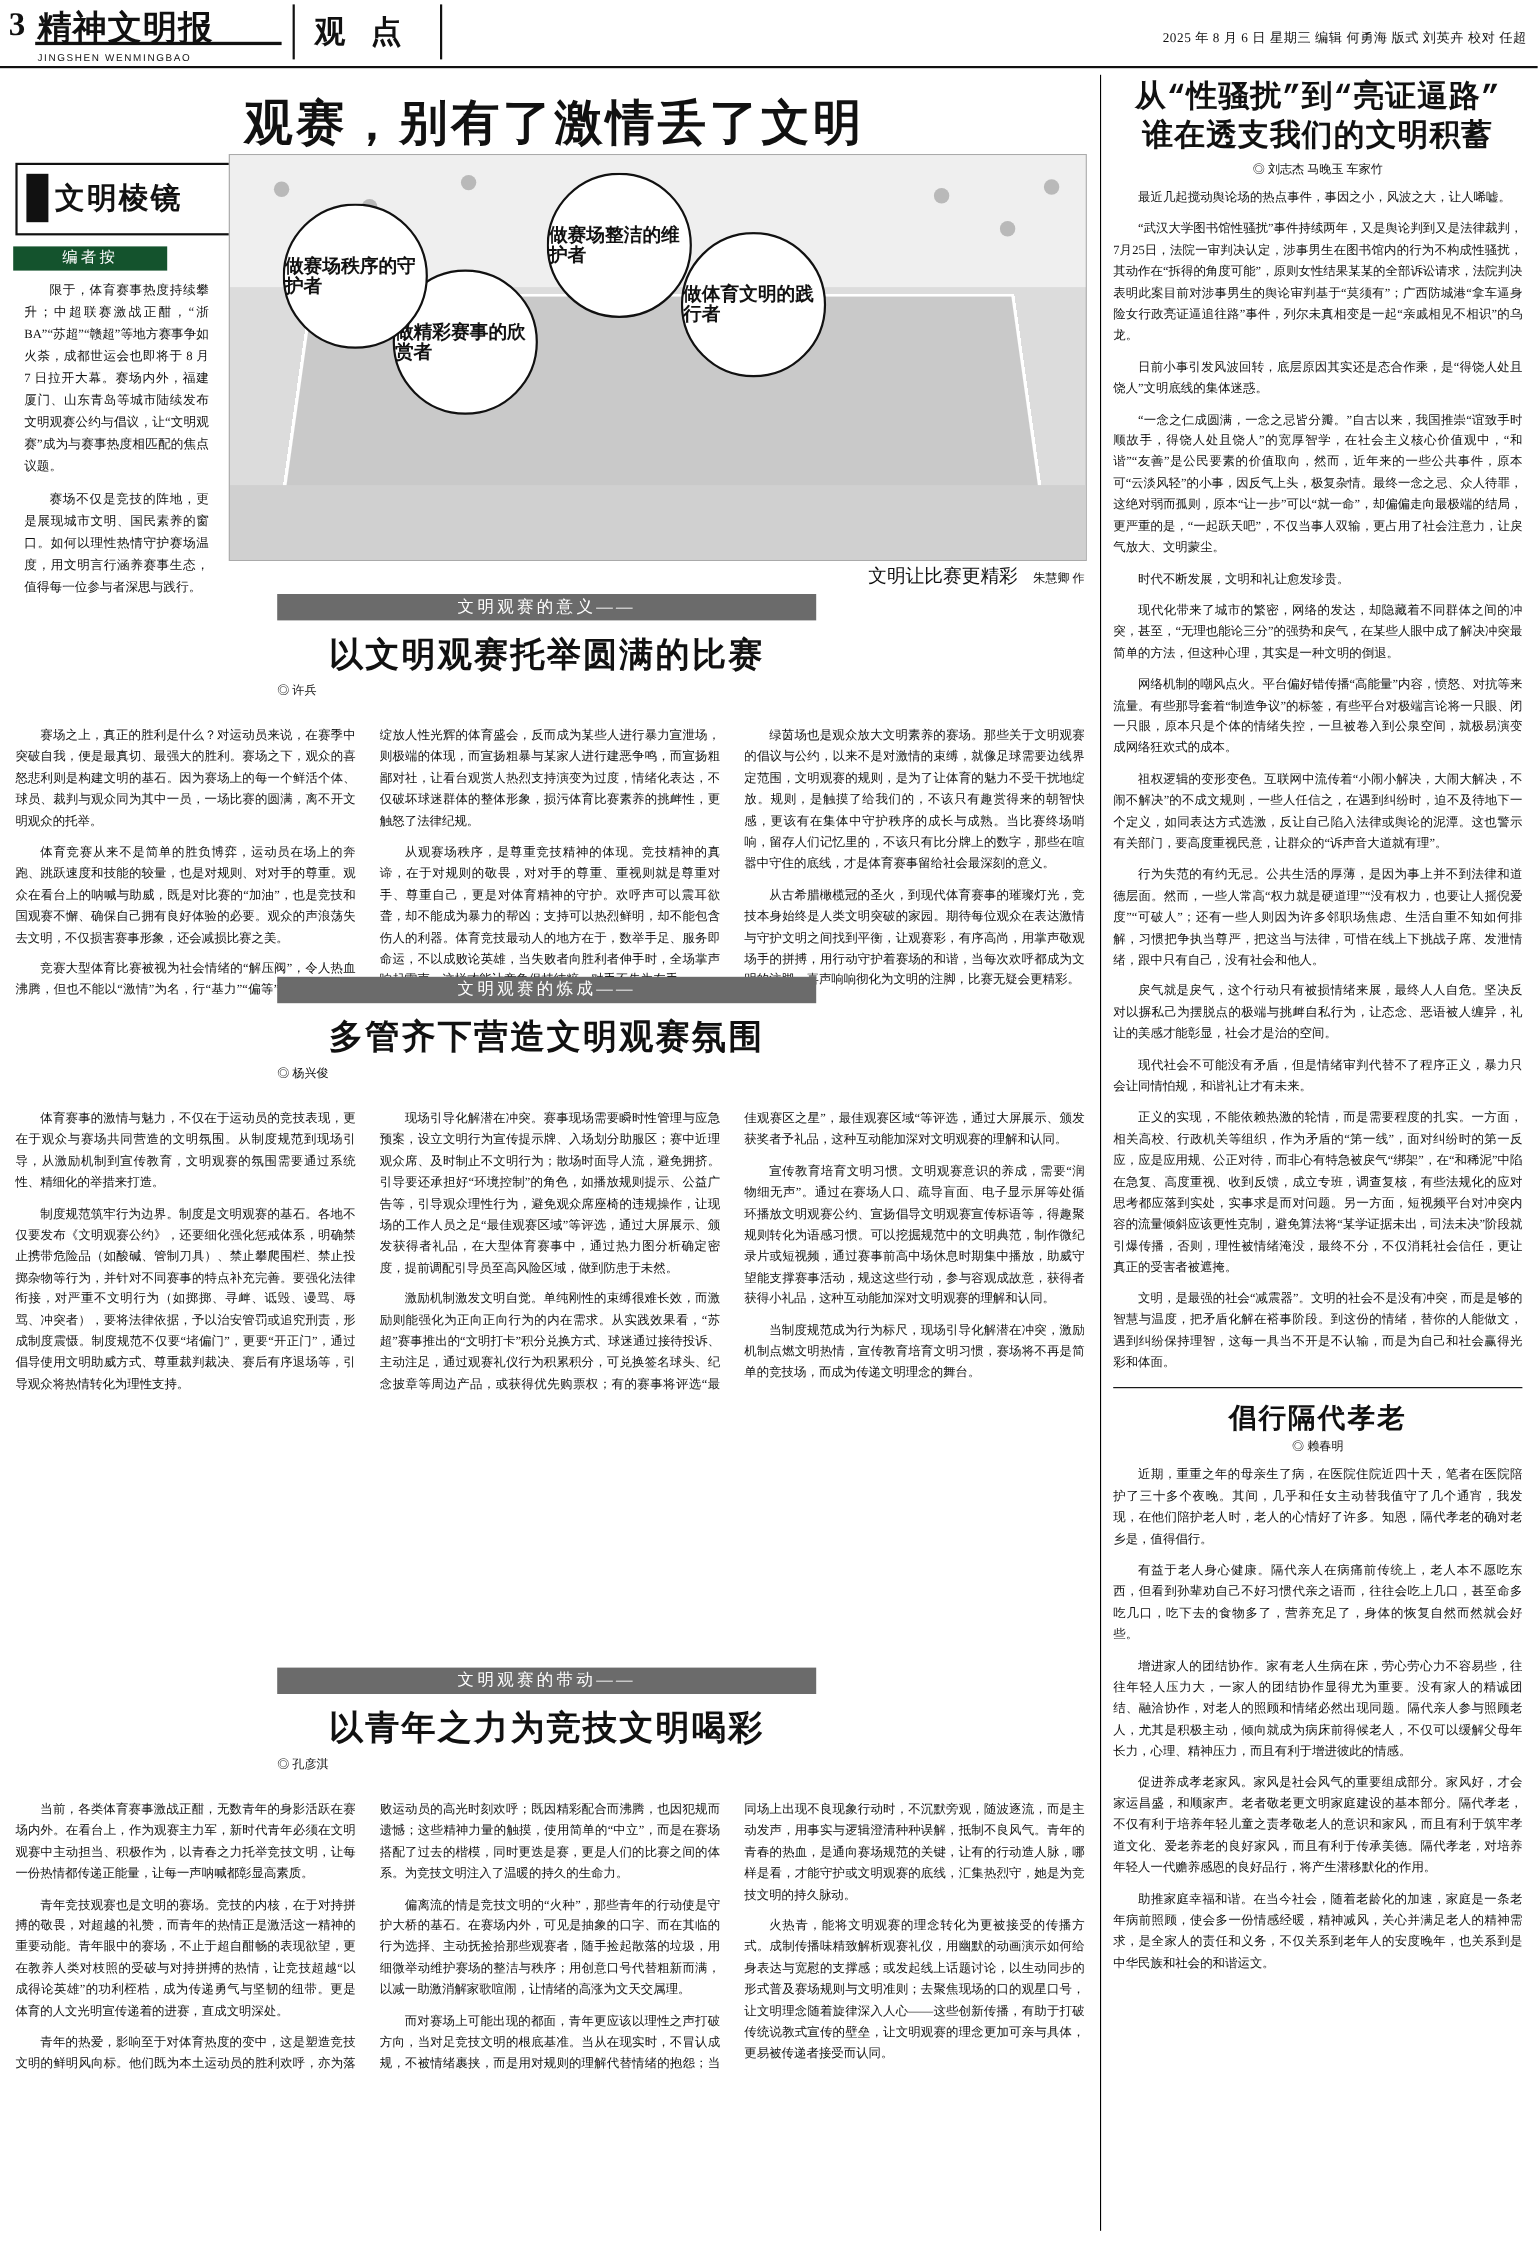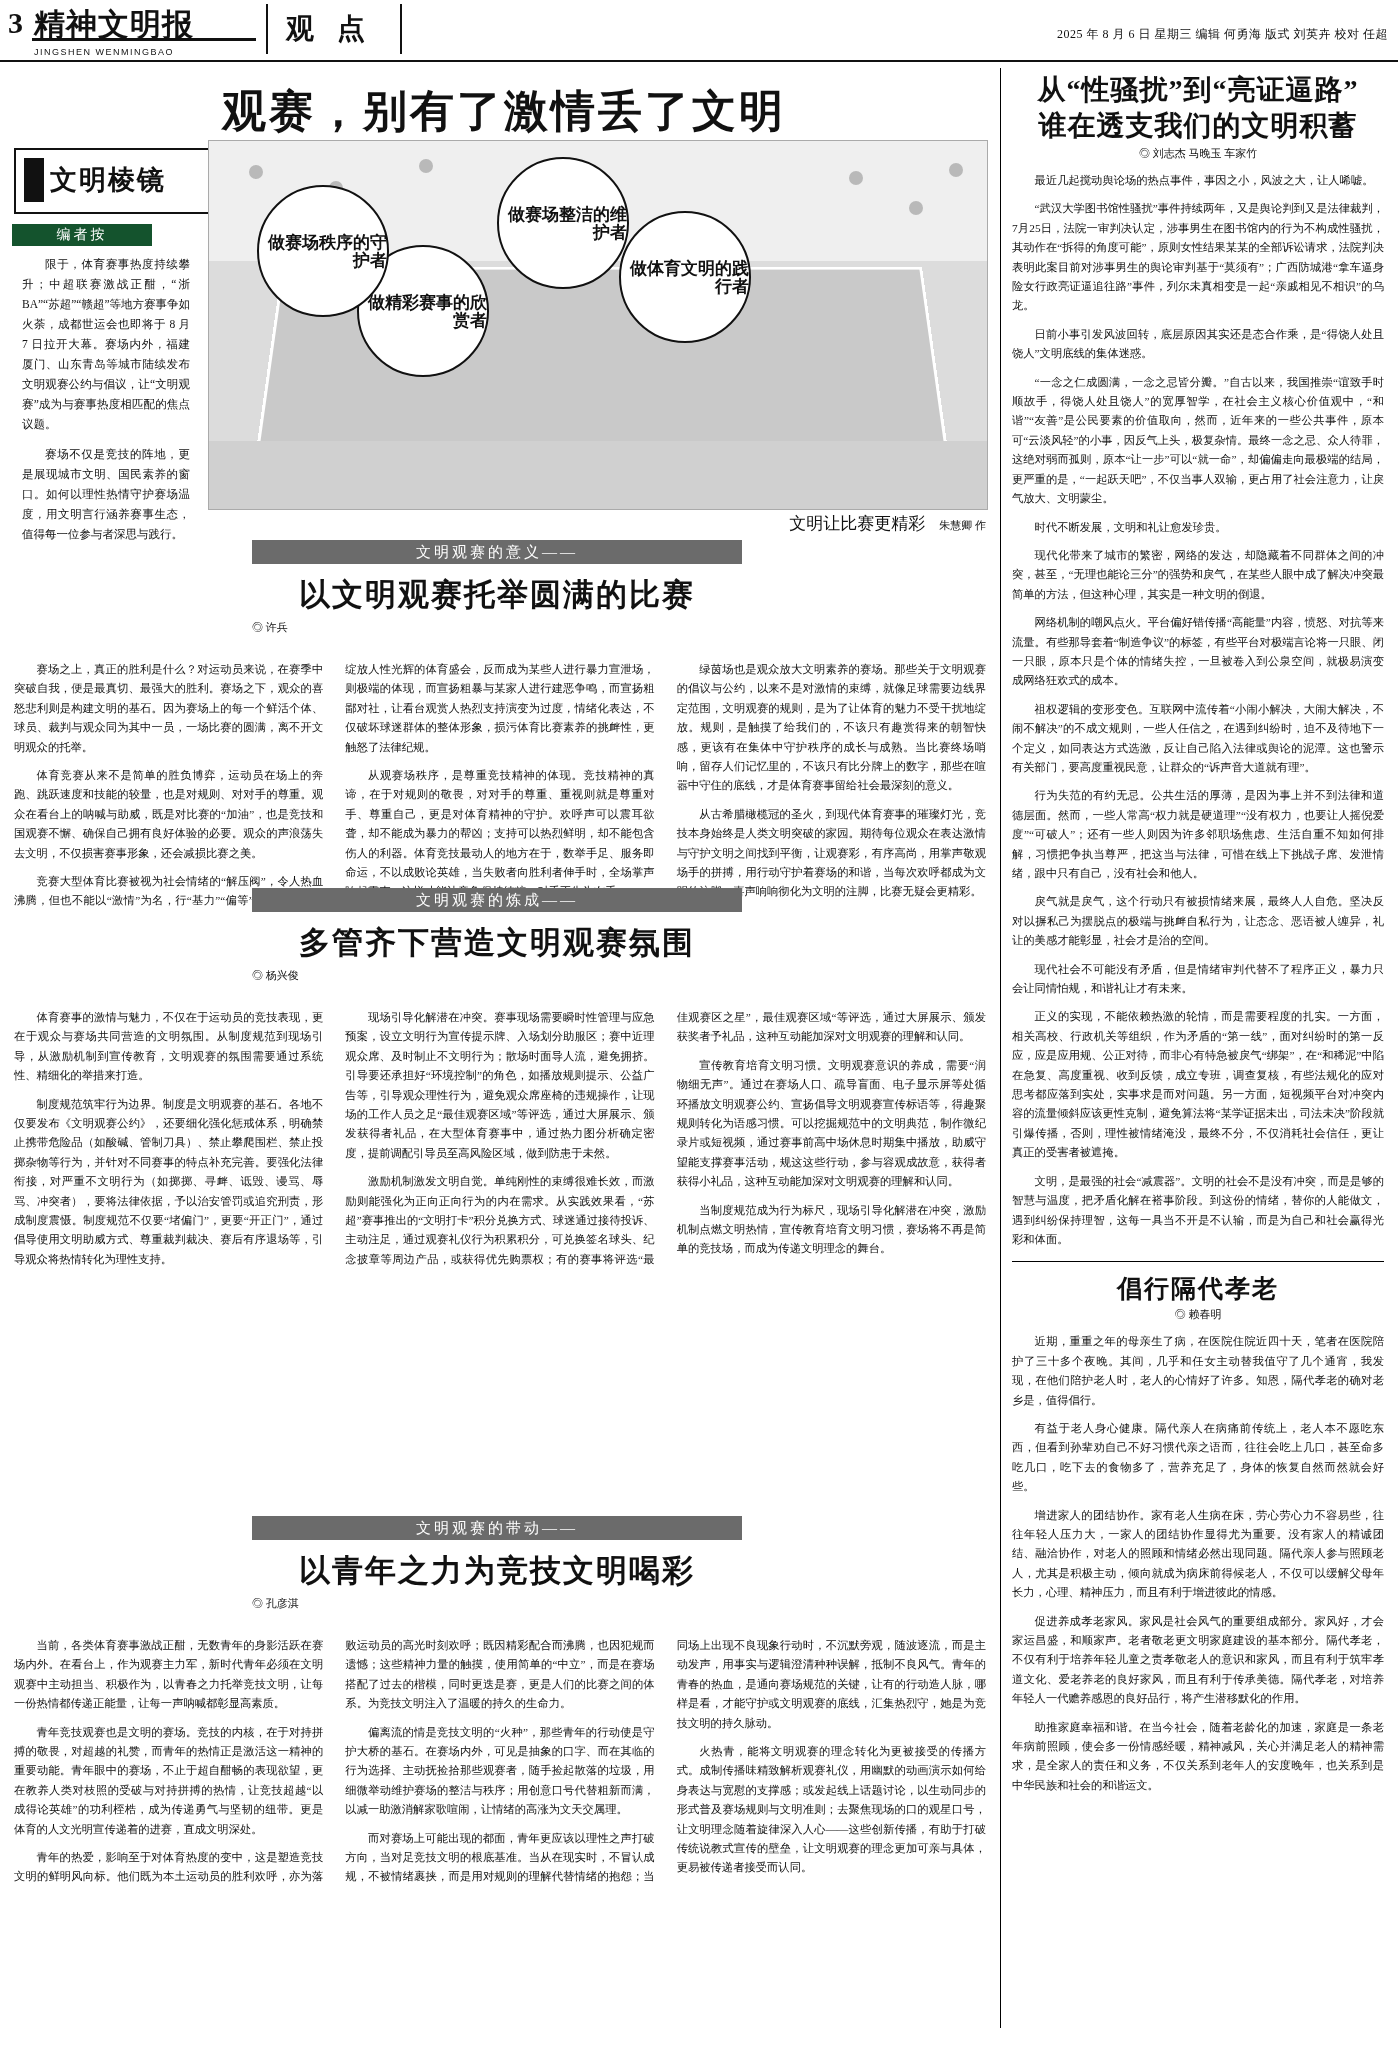--- a/index.html
+++ b/index.html
@@ -44,32 +44,32 @@
 
   
   .band{height:24px;background:#6b6b6b;color:#fff;font-size:15px;letter-spacing:3px;text-align:center;line-height:24px;}
   .sub-title{text-align:center;font-size:31px;font-weight:bold;letter-spacing:2px;margin:8px 0 4px 0;font-family:"DejaVu Sans",sans-serif;}
   .byline{text-align:left;font-size:11px;margin-bottom:8px;}
 
   .cols3{column-count:3;column-gap:22px;font-size:11.3px;line-height:19.4px;text-align:justify;}
   .cols3 p{margin:0 0 9px 0;text-indent:2em;}
 
   
-  .r-head{font-size:28px;font-weight:bold;line-height:36px;text-align:center;letter-spacing:1px;margin:4px 0 2px 0;font-family:Liberation Serif, serif;}
+  .r-head{font-size:28px;font-weight:bold;line-height:36px;text-align:center;letter-spacing:1px;margin:4px 0 2px 0;font-family:Liberation Mono, monospace;}
   .r-by{text-align:center;font-size:11px;margin-bottom:10px;}
   .r-body{font-size:11.3px;line-height:19.4px;text-align:justify;}
   .r-body p{margin:0 0 9px 0;text-indent:2em;}
   .r-rule{width:372px;height:1px;background:#000;margin:12px 0 10px 0;}
   .r-head2{font-size:25px;font-weight:bold;text-align:center;letter-spacing:2px;margin:6px 0 2px 0;font-family:"DejaVu Sans",sans-serif;}
 
   
   .field{position:absolute;left:60px;top:120px;width:660px;height:190px;background:#c9c9c9;border:3px solid #fff;transform:perspective(500px) rotateX(12deg);}
   .stand{position:absolute;left:0;top:0;width:778px;height:120px;background:#efefef;}
   .crowd-dot{position:absolute;width:14px;height:14px;border-radius:50%;background:#b9b9b9;}
-  .bubble{position:absolute;background:#fff;border:2px solid #111;border-radius:50%;display:flex;align-items:center;justify-content:center;text-align:right;font-weight:bold;line-height:18px;font-family:"DejaVu Sans",sans-serif;}
+  .bubble{position:absolute;background:#fff;border:2px solid #111;border-radius:50%;display:flex;align-items:center;justify-content:center;text-align:left;font-weight:bold;line-height:18px;font-family:"DejaVu Sans",sans-serif;}
   .lower{position:absolute;left:0;top:300px;width:778px;height:68px;background:#d0d0d0;}
 </style>
 </head>
 <body>
 
 <div class="page">
 
   <div class="masthead">
     <div class="page-num">3</div>
     <div class="logo-box">

